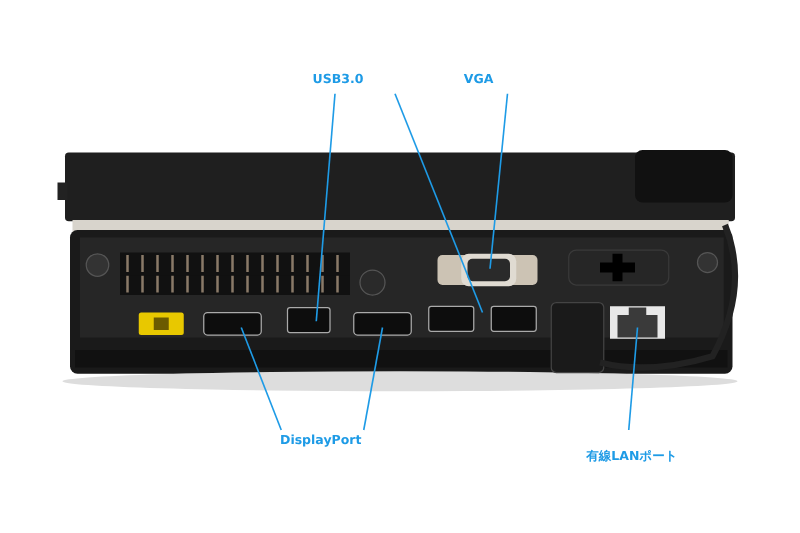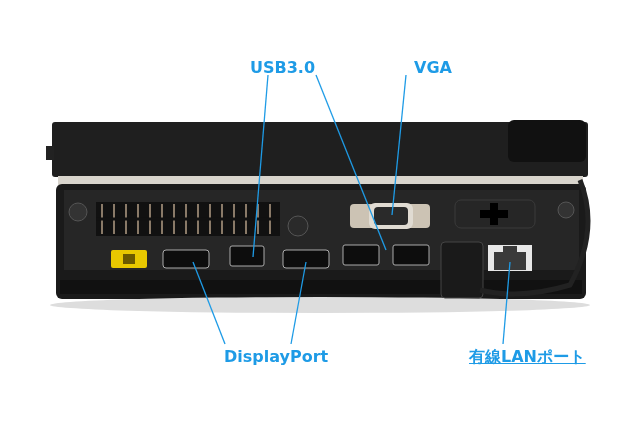--- a/index.html
+++ b/index.html
@@ -1,17 +1,17 @@
 <!DOCTYPE html>
 <html><head>
 <meta charset="utf-8">
 <style>
   html,body{margin:0;padding:0;background:#fff;}
   body{width:640px;height:426px;position:relative;overflow:hidden;font-family:"DejaVu Sans",sans-serif;}
-  .label{position:absolute;color:#1e9be6;font-weight:bold;font-size:16px;white-space:nowrap;}
+  .label{position:absolute;color:#1e9be6;font-weight:bold;font-size:10px;white-space:nowrap;}
   svg.photo{position:absolute;left:0;top:0;}
 </style>
 </head>
 <body>
 
 <svg class="photo" width="640" height="426" viewBox="0 0 640 426">
 
   <rect x="52" y="122" width="536" height="55" rx="3" fill="#1f1f1f"></rect>
   <rect x="46" y="146" width="8" height="14" fill="#222"></rect>
 
@@ -86,15 +86,15 @@
     <line x1="268" y1="75" x2="253" y2="257"></line>
     <line x1="316" y1="75" x2="386" y2="250"></line>
     <line x1="406" y1="75" x2="392" y2="215"></line>
     <line x1="193" y1="262" x2="225" y2="344"></line>
     <line x1="306" y1="262" x2="291" y2="344"></line>
     <line x1="510" y1="262" x2="503" y2="344"></line>
   </g>
 </svg>
 
 <div class="label" style="left:250px;top:58px;">USB3.0</div>
-<div class="label" style="left:414px;top:58px;">VGA</div>
+<div class="label" style="left:371px;top:58px;">VGA</div>
 <div class="label" style="left:224px;top:347px;text-align:right;">DisplayPort</div>
-<div class="label" style="left:469px;top:347px;text-decoration:underline;">有線LANポート</div>
+<div class="label" style="left:469px;top:358px;">有線LANポート</div>
 
 </body></html>

